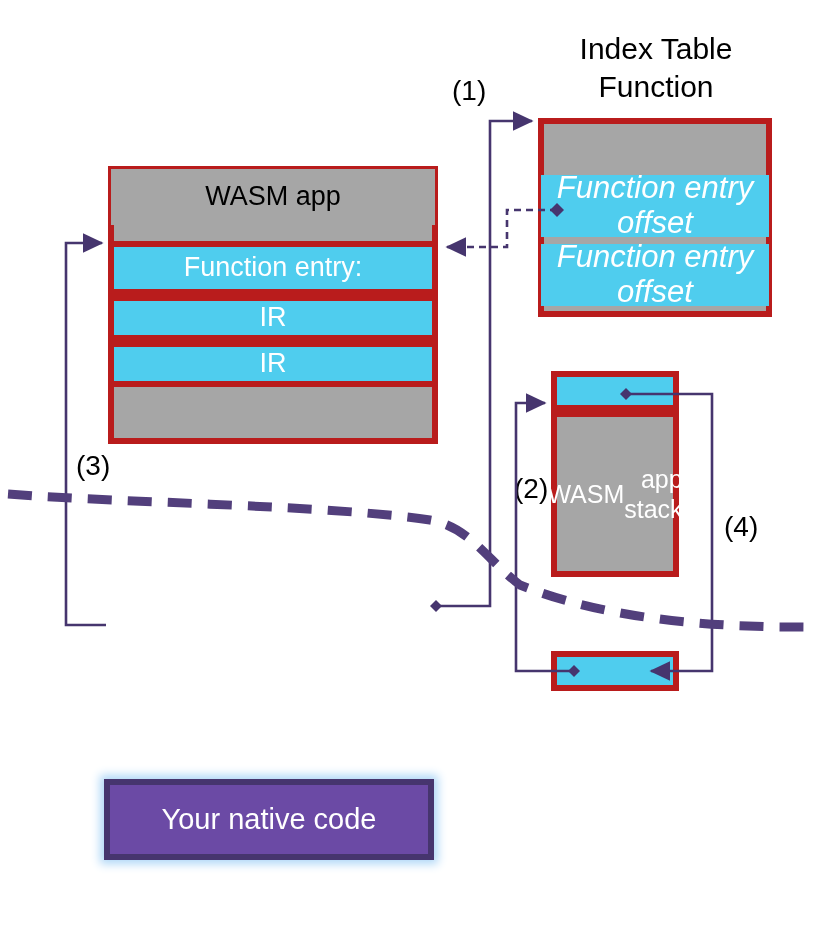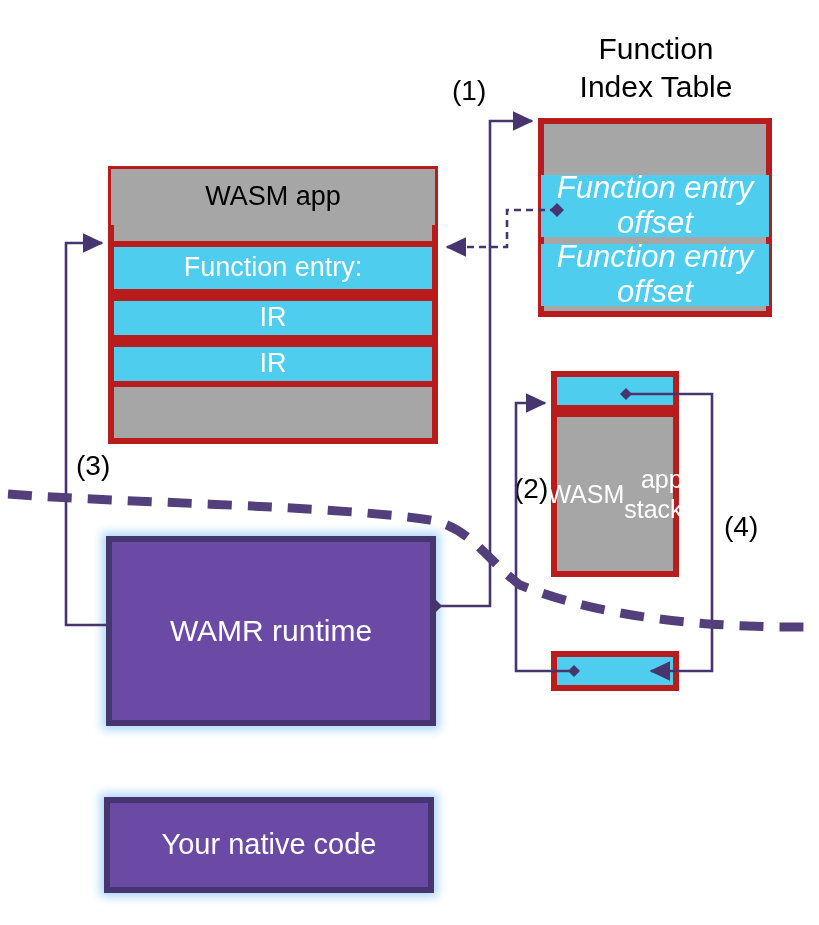--- a/index.html
+++ b/index.html
@@ -82,22 +82,22 @@
   .stack-label    { font-size: 25px; line-height: 1.2; }
   .runtime-label  { font-size: 30px; }
   .native-label   { font-size: 29px; }
 </style>
 </head>
 <body>
 
 <div id="stage">
 
   <div class="title" style="left:546px; top:30px; width:220px;">
+    <div>Index Table</div>
     <div>Function</div>
-    <div>Index Table</div>
   </div>
 
   <div class="box outline gray" style="left:108px; top:166px; width:330px; height:278px;"></div>
 
   <div class="box gray wasm-app-label black-txt" style="left:111px; top:169px; width:324px; height:56px;">WASM app</div>
 
   <div class="box outline cyan fn-entry-label white-txt" style="left:108px; top:241px; width:330px; height:54px;">Function entry:</div>
 
   <div class="box outline cyan ir-label white-txt" style="left:108px; top:295px; width:330px; height:46px;">IR</div>
 
@@ -116,23 +116,22 @@
   </div>
 
   <div class="box outline cyan" style="left:551px; top:371px; width:128px; height:40px;"></div>
   <div class="box outline gray stack-label white-txt" style="left:551px; top:411px; width:128px; height:166px; flex-direction:row;text-align:right;">
     <div>WASM</div>
     <div>app stack</div>
   </div>
 
   <div class="box outline cyan" style="left:551px; top:651px; width:128px; height:40px;"></div>
 
-  <div class="box purple glow outline runtime-label white-txt" style="left:106px; top:536px; width:330px; height:190px; border-color:#46356E;">WAMR runtime</div>
 
-  <div class="box purple glow outline native-label white-txt" style="left:104px; top:797px; width:330px; height:96px; border-color:#46356E;">Your native code</div>
+  <div class="box purple glow outline native-label white-txt" style="left:104px; top:779px; width:330px; height:81px; border-color:#46356E;">Your native code</div>
 
   <div class="step-label" style="left:452px; top:75px;">(1)</div>
   <div class="step-label" style="left:514px; top:473px;">(2)</div>
   <div class="step-label" style="left:76px; top:450px;">(3)</div>
   <div class="step-label" style="left:724px; top:511px;">(4)</div>
 
   <svg id="wires" viewBox="0 0 819 925">
     <defs>
       <marker id="arrow" markerWidth="9" markerHeight="9" refX="7.4" refY="4.5" orient="auto" markerUnits="strokeWidth">
         <path d="M0,0.7 L8,4.5 L0,8.3 z" fill="#46356E"></path>

